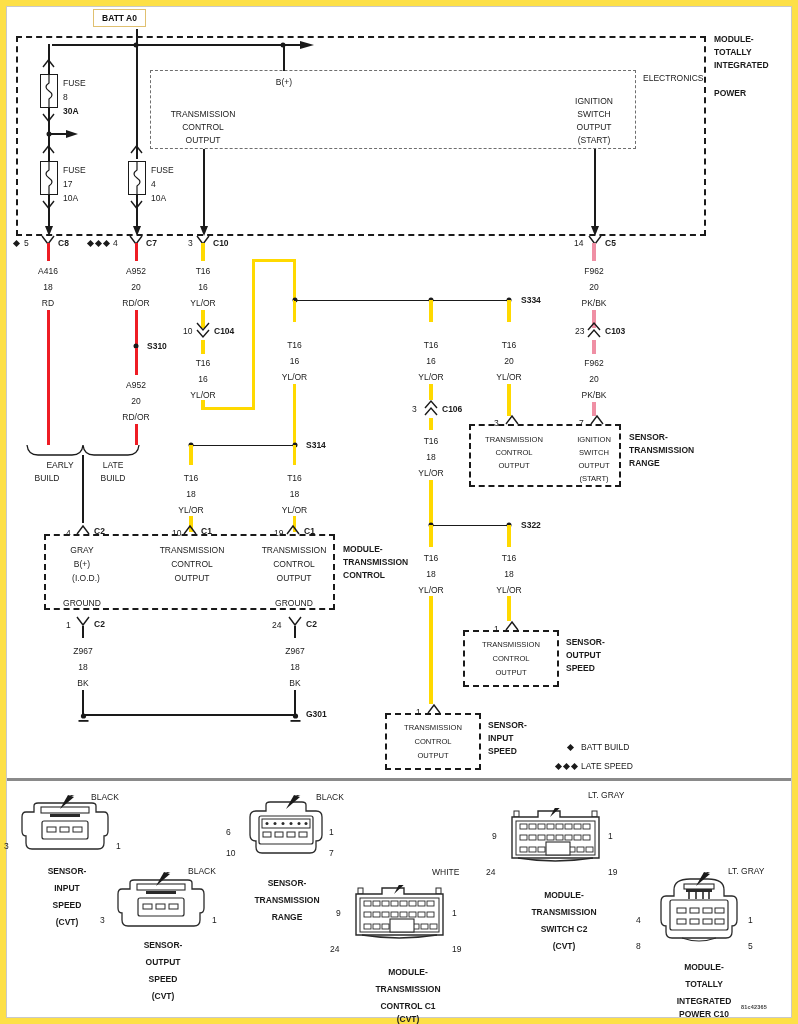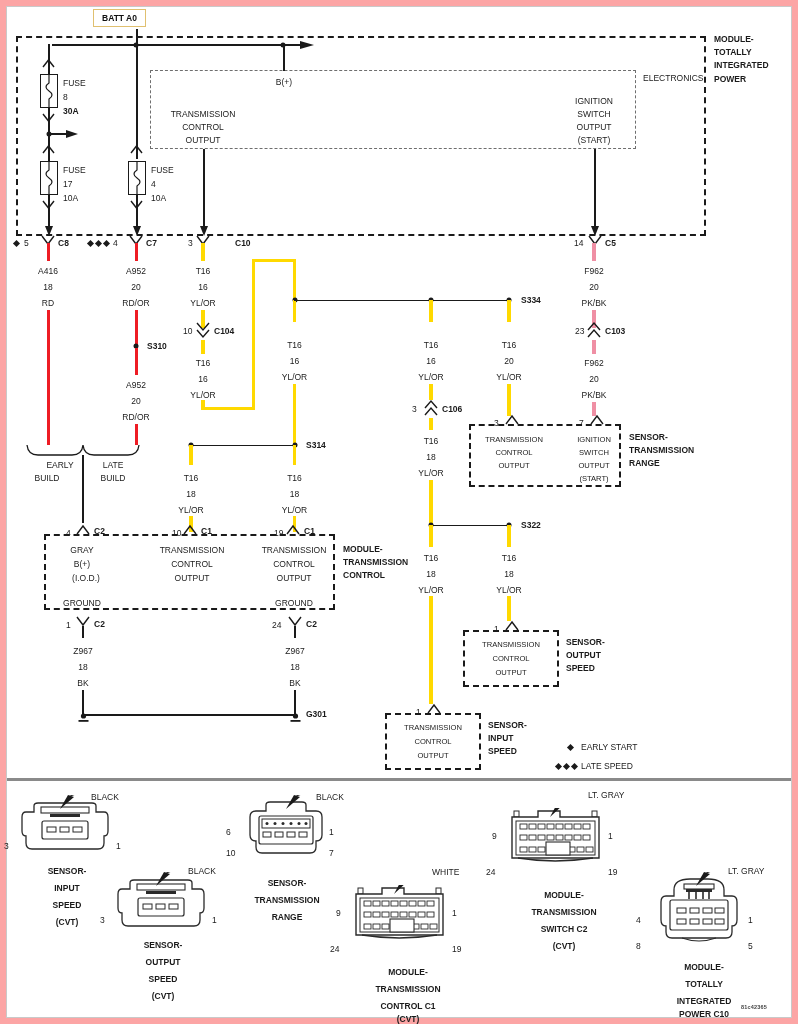--- a/index.html
+++ b/index.html
@@ -1,17 +1,17 @@
 <!DOCTYPE html>
 <html><head>
 <meta charset="utf-8">
 <style>
   html,body{margin:0;padding:0;background:#ffffff;}
   body{font-family:"Liberation Sans",sans-serif;}
-  #page{position:relative;width:798px;height:1024px;background:#fca5a5;overflow:hidden;}
+  #page{position:relative;width:798px;height:1024px;background:#fde047;overflow:hidden;}
   .txt{position:absolute;font-size:8.5px;color:#1a1a1a;white-space:nowrap;line-height:10px;}
   .txt.b{font-weight:bold;}
   .txt.c{transform:translateX(-50%);text-align:center;}
   .txt.sm{font-size:7.6px;}
 
   
   .frame{position:absolute;left:6px;top:6px;width:786px;height:1012px;border:1px solid #c9c9c9;background:#fff;box-sizing:border-box;}
   .divider{position:absolute;left:7px;top:778px;width:784px;height:3px;background:#8a8a8a;}
 
   
@@ -64,21 +64,21 @@
 
   <div class="batt" style="left:93px;top:9px;">
     <span>BATT A0</span>
   </div>
 
   <div class="dash" style="left:16px;top:36px;width:690px;height:200px;"></div>
 
   <div class="txt b" style="left:714px;top:34px;">MODULE-</div>
   <div class="txt b" style="left:714px;top:47px;">TOTALLY</div>
   <div class="txt b" style="left:714px;top:60px;">INTEGRATED</div>
-  <div class="txt b" style="left:714px;top:74px;">POWER</div>
+  <div class="txt b" style="left:714px;top:88px;">POWER</div>
 
   <div class="dash-thin" style="left:150px;top:70px;width:486px;height:79px;"></div>
   <div class="txt" style="left:643px;top:73px;">ELECTRONICS</div>
 
   <div class="w wh" style="left:52px;top:44px;width:258px;"></div>
   <div class="dot" style="left:136px;top:44.8px;"></div>
   <div class="dot" style="left:283px;top:44.8px;"></div>
 
   <div class="gly" style="left:300px;top:38px;">
     <svg width="20" height="14">
@@ -215,21 +215,21 @@
       </svg>
   </div>
   <div class="txt b" style="left:146px;top:238px;">C7</div>
 
   <div class="txt" style="left:188px;top:238px;">3</div>
   <div class="gly" style="left:196px;top:236px;">
     <svg width="14" height="12">
         <polyline points="1,0 7,8 13,0" fill="none" stroke="#1a1a1a" stroke-width="1.4"></polyline>
       </svg>
   </div>
-  <div class="txt b" style="left:213px;top:238px;margin-left:22px;">C10</div>
+  <div class="txt b" style="left:213px;top:238px;">C10</div>
 
   <div class="txt" style="left:574px;top:238px;">14</div>
   <div class="gly" style="left:588px;top:236px;">
     <svg width="14" height="12">
         <polyline points="1,0 7,8 13,0" fill="none" stroke="#1a1a1a" stroke-width="1.4"></polyline>
       </svg>
   </div>
   <div class="txt b" style="left:605px;top:238px;">C5</div>
 
   <div class="w wv wire-red" style="left:46.5px;top:243px;height:18px;"></div>
@@ -519,21 +519,21 @@
   </div>
   <div class="dash" style="left:385px;top:713px;width:96px;height:57px;"></div>
   <div class="txt b" style="left:488px;top:720px;">SENSOR-</div>
   <div class="txt b" style="left:488px;top:733px;">INPUT</div>
   <div class="txt b" style="left:488px;top:746px;">SPEED</div>
   <div class="txt c sm" style="left:433px;top:723px;">TRANSMISSION</div>
   <div class="txt c sm" style="left:433px;top:737px;">CONTROL</div>
   <div class="txt c sm" style="left:433px;top:751px;">OUTPUT</div>
 
   <div class="diam" style="left:568px;top:745px;"></div>
-  <div class="txt" style="left:581px;top:742px;">EARLY START</div>
+  <div class="txt" style="left:581px;top:742px;">BATT BUILD</div>
   <div class="diam" style="left:556px;top:764px;"></div>
   <div class="diam" style="left:564px;top:764px;"></div>
   <div class="diam" style="left:572px;top:764px;"></div>
   <div class="txt" style="left:581px;top:761px;">LATE SPEED</div>
 
   <div class="conn" style="left:16px;top:795px;">
     <svg width="110" height="72" viewBox="0 0 110 72">
       <path d="M18,17 L18,11 Q18,8 22,8 L76,8 Q80,8 80,11 L80,17
                L88,17 Q92,17 92,22 L92,36 Q92,41 88,41 L88,48
                Q88,54 82,54 L16,54 Q10,54 10,48 L10,41 Q6,41 6,36

